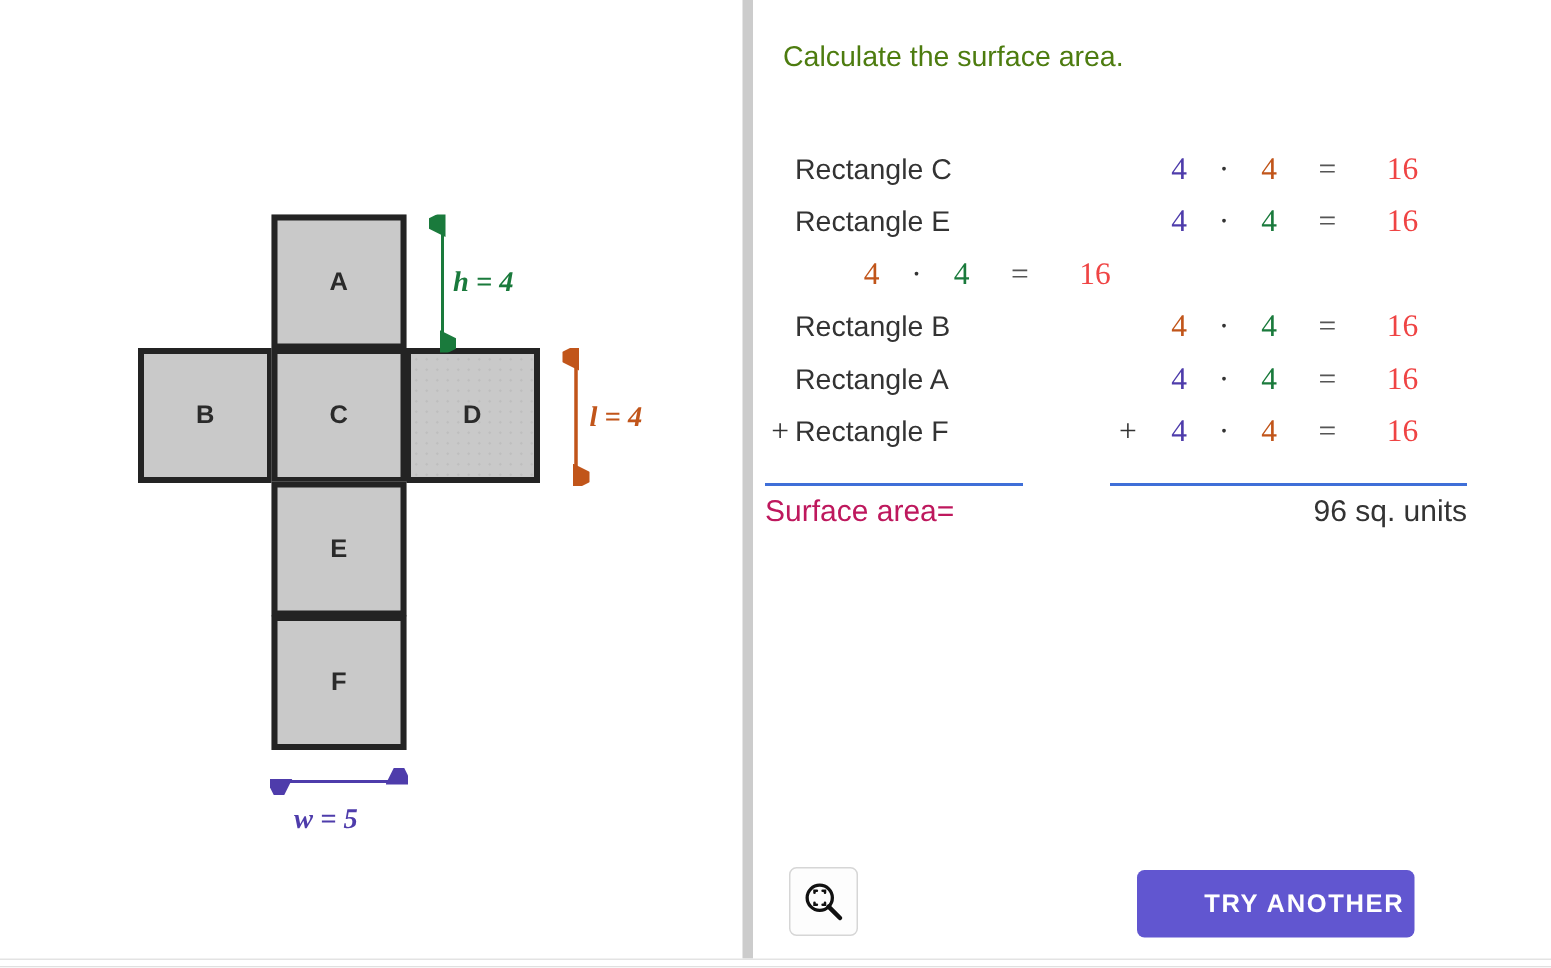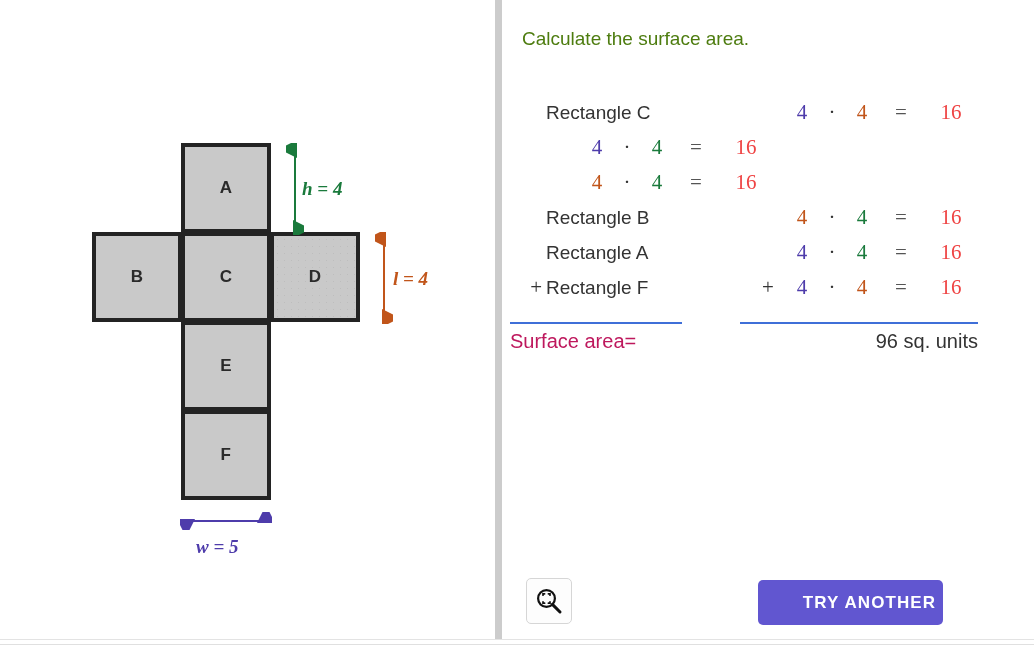--- a/index.html
+++ b/index.html
@@ -98,21 +98,21 @@
     position: absolute;
     left: 20px; top: 28px;
     font-size: 19px;
     color: #4d7c0f;
     font-family: "Liberation Sans", sans-serif;
   }
 
   
   .calc {
     position: absolute;
-    left: 16px; top: 100px;
+    left: 0px; top: 100px;
     width: 500px;
   }
   .calc-row {
     display: flex;
     align-items: baseline;
     height: 35px;
   }
   .c-plus {
     width: 28px;
     text-align: right;
@@ -315,20 +315,21 @@
         <span class="c-op"></span>
         <span class="c-f1" style="color:#4e3cab">4</span>
         <span class="c-dot">·</span>
         <span class="c-f2" style="color:#c1551a">4</span>
         <span class="c-eq">=</span>
         <span class="c-res">16</span>
       </div>
 
       <div class="calc-row">
         <span class="c-plus"></span>
+        <span class="c-name">Rectangle E</span>
         <span class="c-op"></span>
         <span class="c-f1" style="color:#4e3cab">4</span>
         <span class="c-dot">·</span>
         <span class="c-f2" style="color:#1a7a3c">4</span>
         <span class="c-eq">=</span>
         <span class="c-res">16</span>
       </div>
 
       <div class="calc-row">
         <span class="c-plus"></span>

